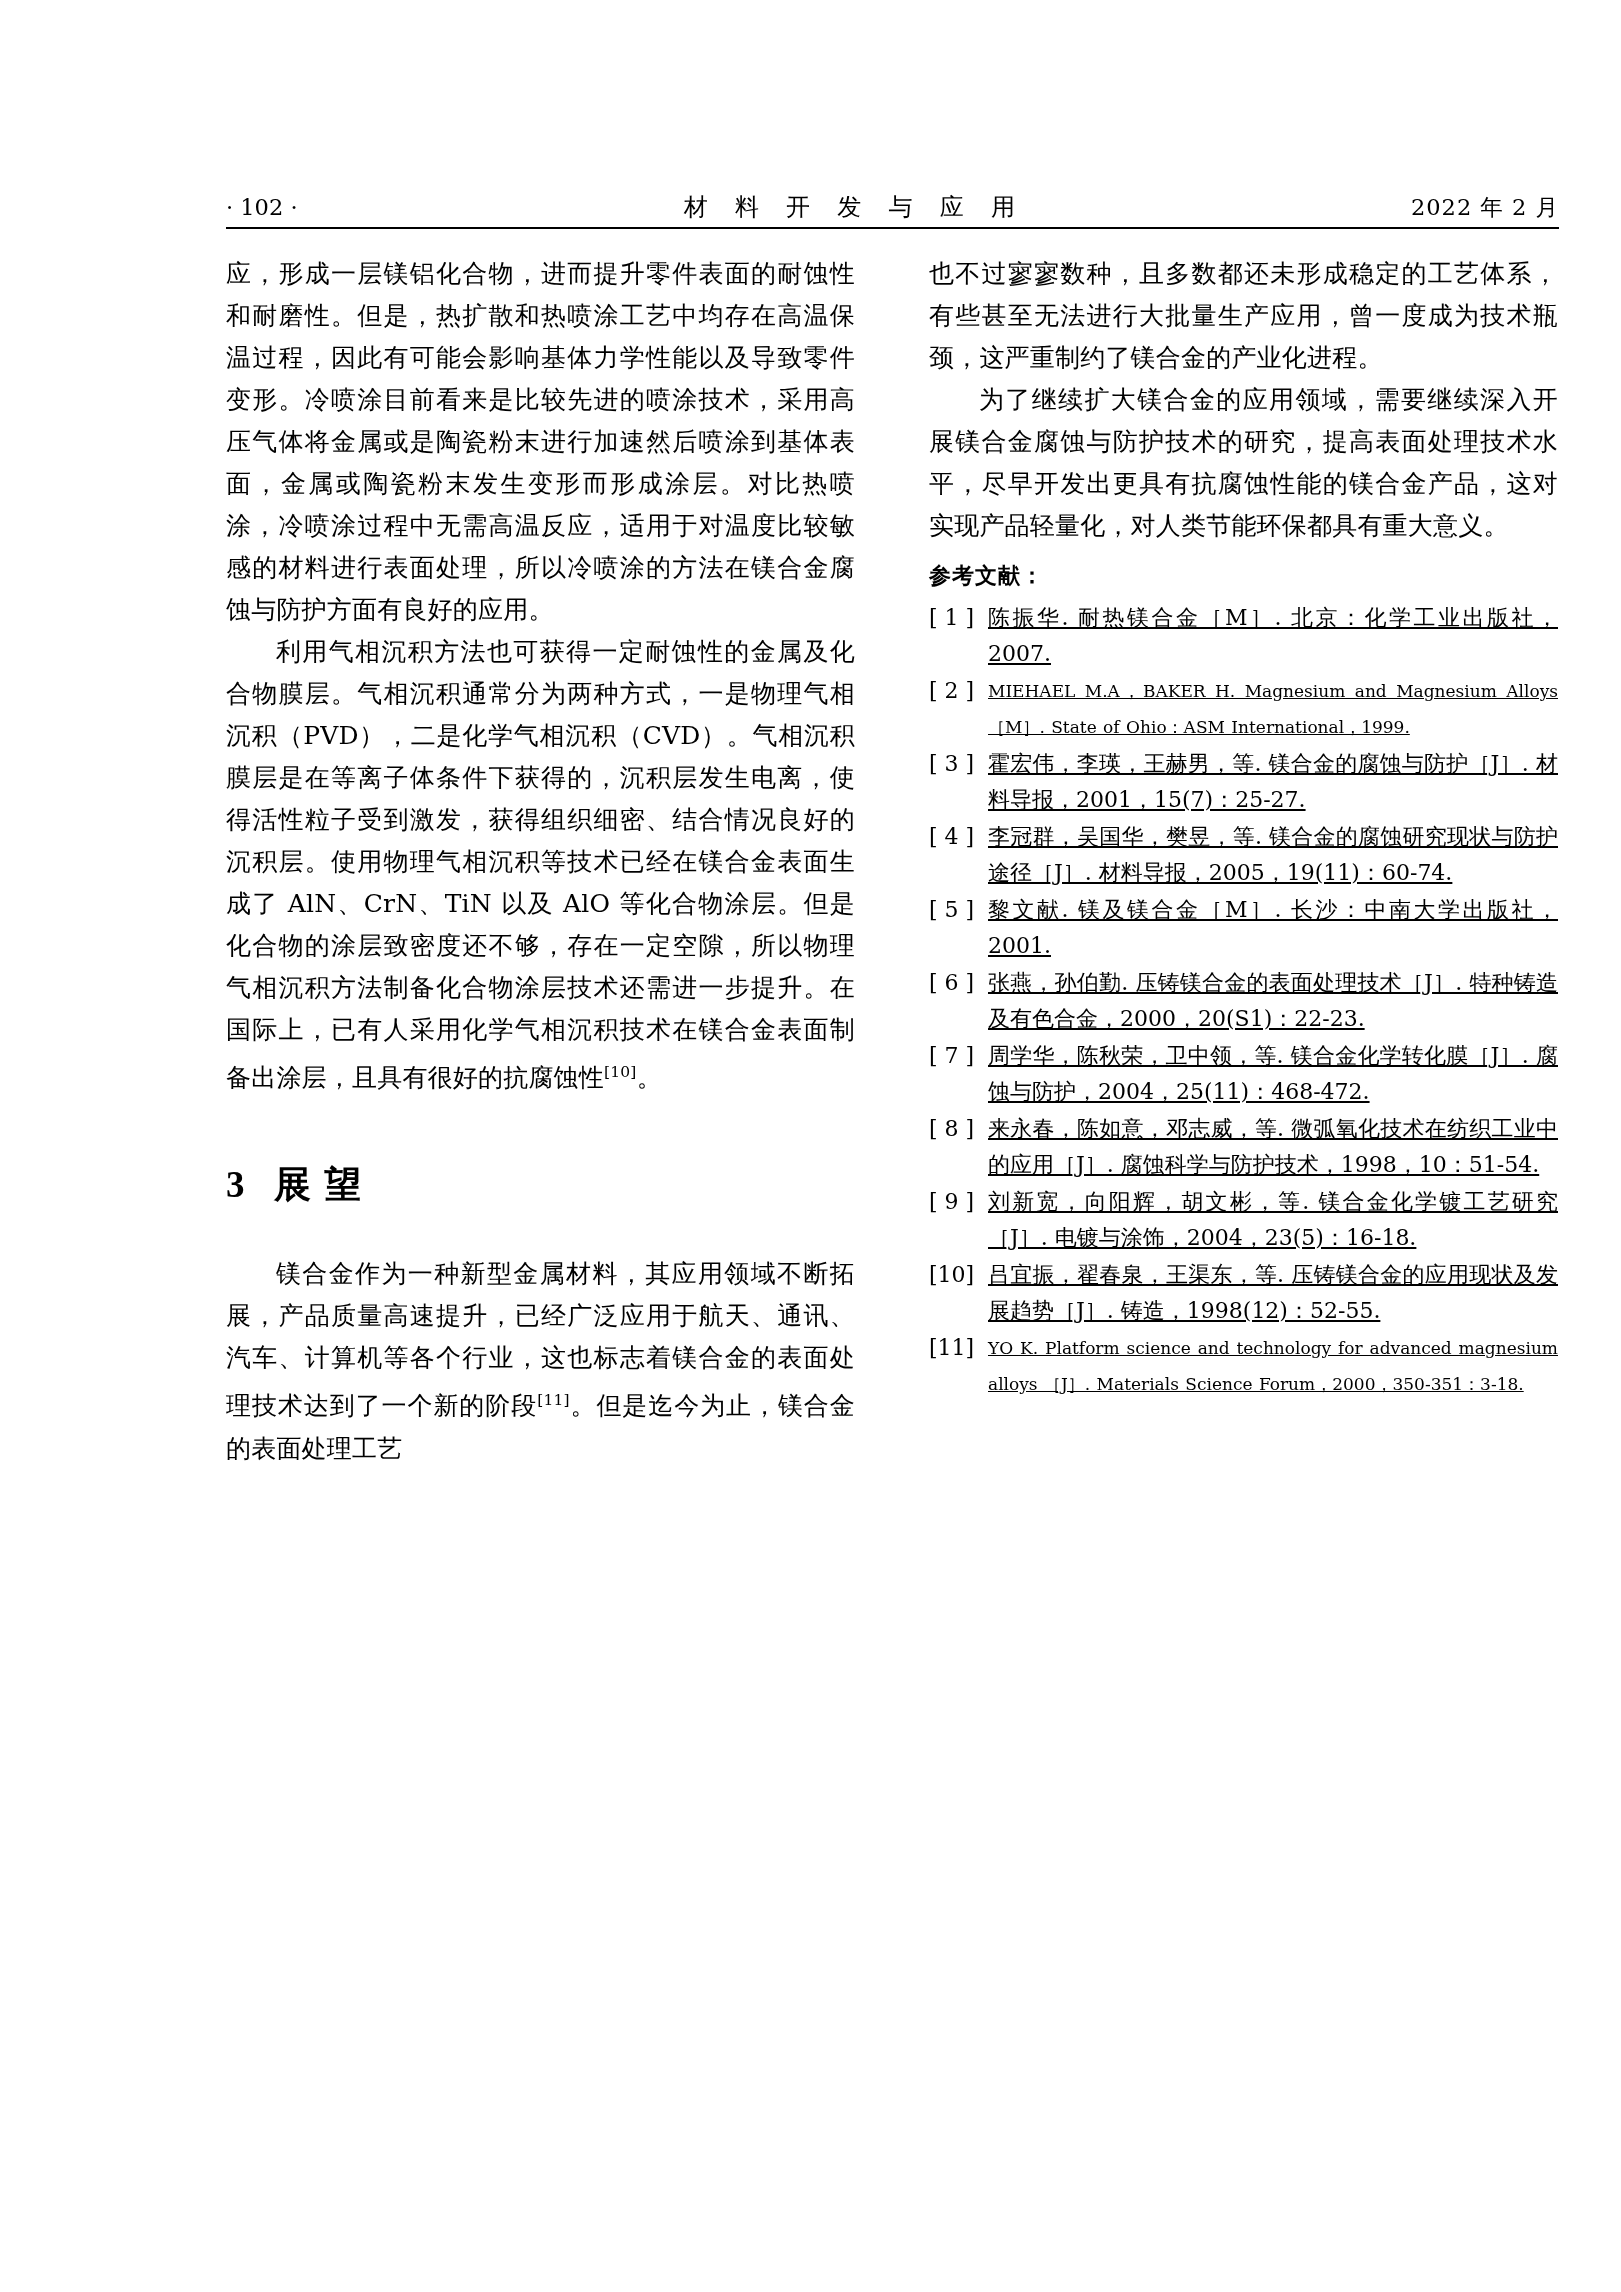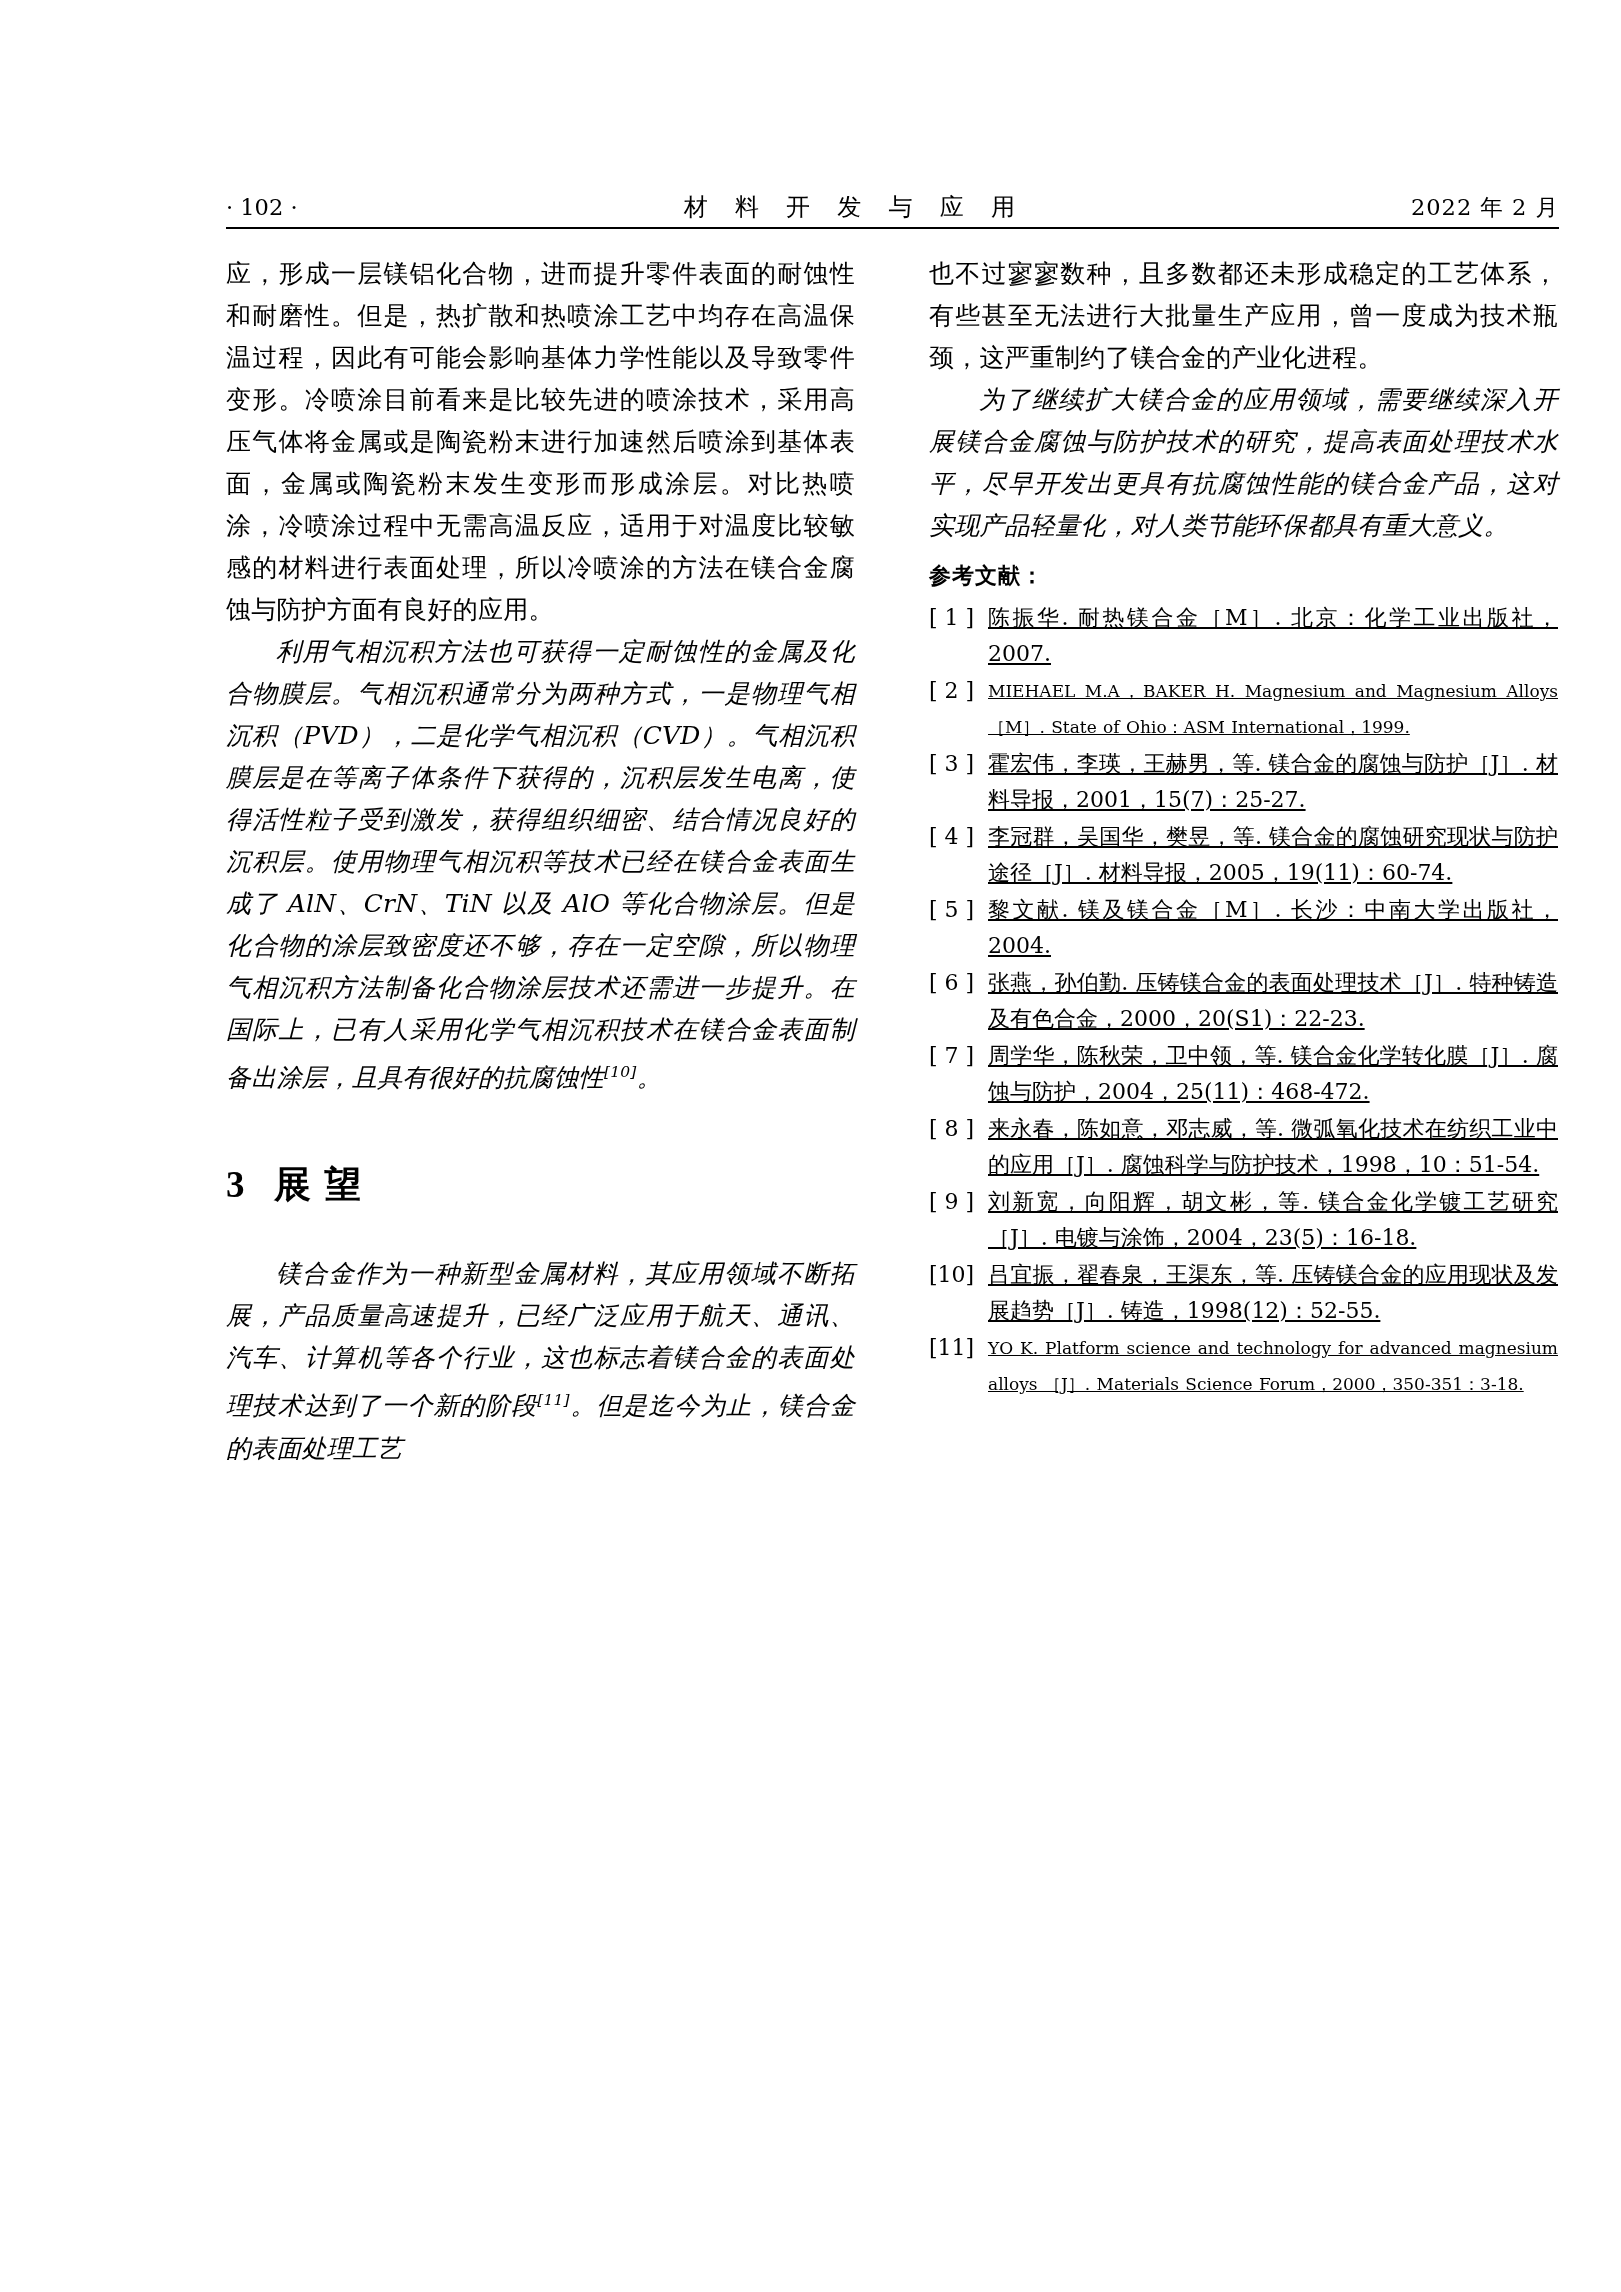--- a/index.html
+++ b/index.html
@@ -63,21 +63,20 @@
   p {
     margin: 0;
     font-size: 25px;
     line-height: 42px;
     text-align: justify;
     text-justify: inter-ideograph;
     letter-spacing: 0.2px;
   }
   p.indent {
     text-indent: 2em;
-    font-style: italic;
   }
   sup {
     font-size: 0.62em;
     vertical-align: super;
   }
 
   
   .section-head {
     margin: 61px 0 43px 0;
     font-size: 37px;
@@ -168,21 +167,21 @@
         <div class="ref">
           <span class="tag">[ 3 ]</span>
           <span class="body">霍宏伟，李瑛，王赫男，等. 镁合金的腐蚀与防护［J］. 材料导报，2001，15(7)：25-27.</span>
         </div>
         <div class="ref">
           <span class="tag">[ 4 ]</span>
           <span class="body">李冠群，吴国华，樊昱，等. 镁合金的腐蚀研究现状与防护途径［J］. 材料导报，2005，19(11)：60-74.</span>
         </div>
         <div class="ref">
           <span class="tag">[ 5 ]</span>
-          <span class="body">黎文献. 镁及镁合金［M］. 长沙：中南大学出版社，2004.</span>
+          <span class="body">黎文献. 镁及镁合金［M］. 长沙：中南大学出版社，2001.</span>
         </div>
         <div class="ref">
           <span class="tag">[ 6 ]</span>
           <span class="body">张燕，孙伯勤. 压铸镁合金的表面处理技术［J］. 特种铸造及有色合金，2000，20(S1)：22-23.</span>
         </div>
         <div class="ref">
           <span class="tag">[ 7 ]</span>
           <span class="body">周学华，陈秋荣，卫中领，等. 镁合金化学转化膜［J］. 腐蚀与防护，2004，25(11)：468-472.</span>
         </div>
         <div class="ref">

